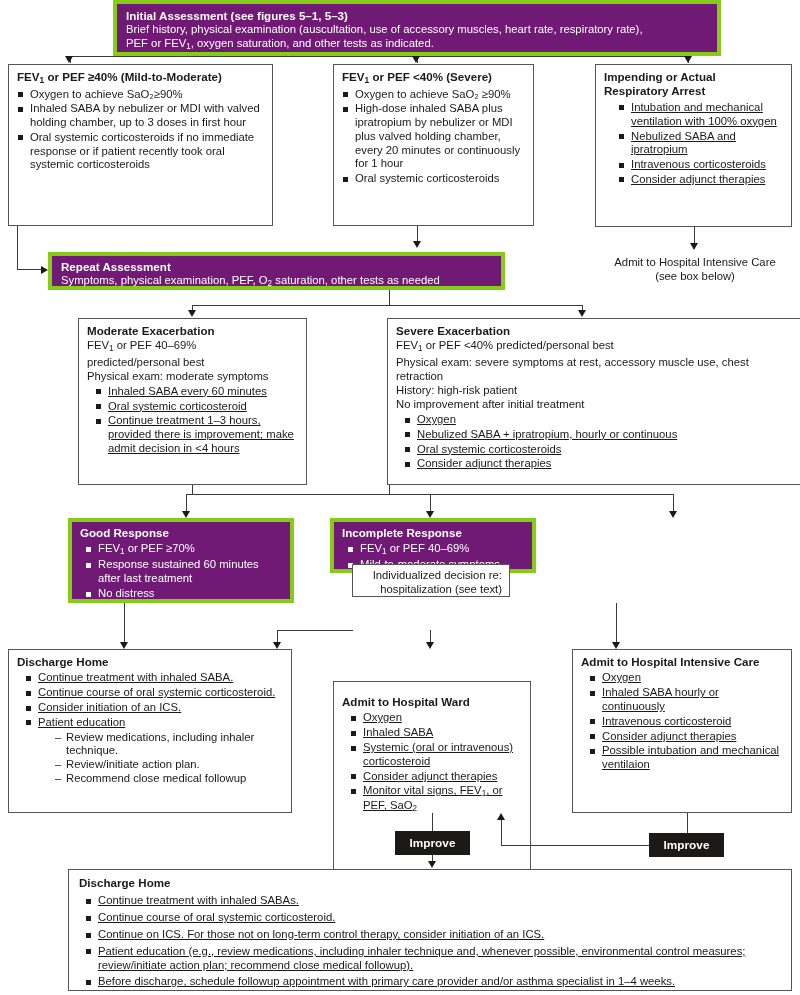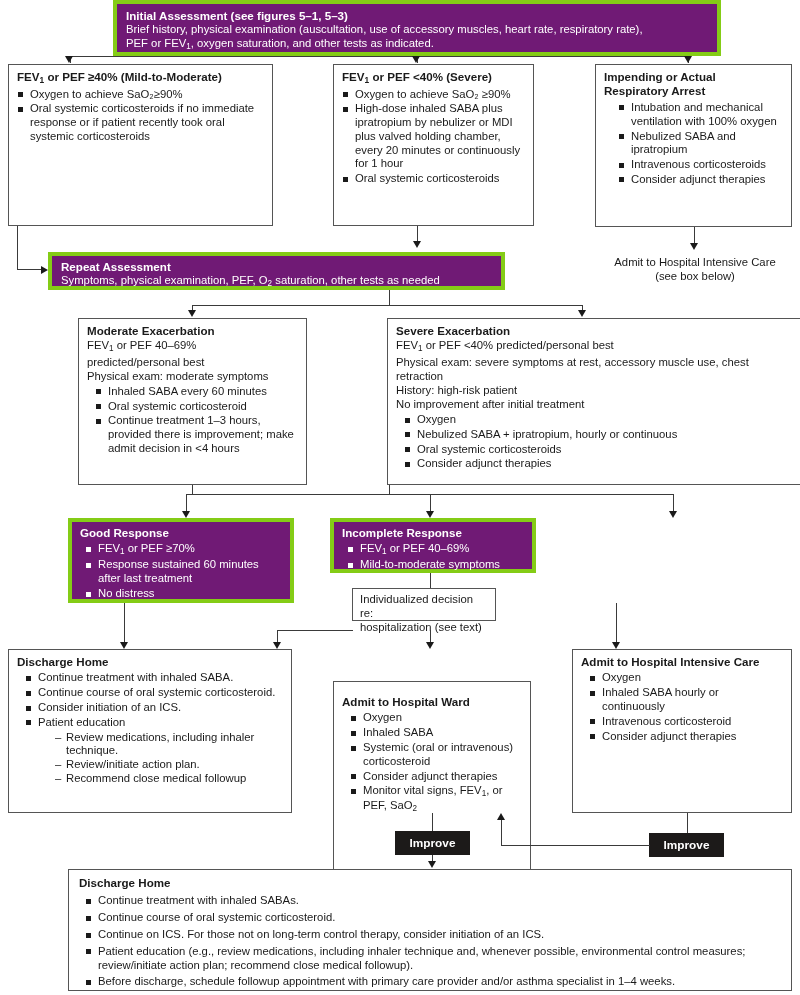--- a/index.html
+++ b/index.html
@@ -12,21 +12,21 @@
   .box .ttl{font-weight:bold;}
   .box.dark .ttl{color:#ffffff;}
 
   .bodytext{font-size:11.3px;line-height:1.22;}
   .ttl{font-size:11.6px;line-height:1.25;}
 
   ul.bl{list-style:none;margin:2px 0 0 0;padding:0;}
   ul.bl li{position:relative;padding-left:13px;margin-bottom:1px;font-size:11.3px;line-height:1.22;}
   ul.bl li:before{content:"";position:absolute;left:1px;top:4.5px;width:5px;height:5px;background:#1a1a1a;}
   .box.dark ul.bl li:before{background:#ffffff;}
-  ul.bl.indent{margin-left:14px;}
+  ul.bl.indent{margin-left:14px;text-decoration:underline;}
 
   ul.dash{list-style:none;margin:0;padding:0;}
   ul.dash li{position:relative;padding-left:11px;font-size:11.3px;line-height:1.22;}
   ul.dash li:before{content:"\2013";position:absolute;left:0;top:0;}
 
   .plain{font-size:11.3px;line-height:1.25;}
 
   .ln{position:absolute;background:#3a3a3a;}
   .hl{height:1px;}
   .vl{width:1px;}
@@ -61,20 +61,21 @@
   <div class="arw down" style="left:65px;top:56px;"></div>
   <div class="arw down" style="left:412px;top:56px;"></div>
   <div class="arw down" style="left:684px;top:56px;"></div>
 
   <div class="box light" style="left:8px;top:64px;width:265px;height:162px;padding:5px 8px;">
     <div class="ttl">
       <span>FEV</span><sub>1</sub><span> or PEF ≥40% (Mild-to-Moderate)</span>
     </div>
     <ul class="bl">
       <li>Oxygen to achieve SaO₂≥90%</li>
+      <li>Inhaled SABA by nebulizer or MDI with valved holding chamber, up to 3 doses in first hour</li>
       <li>Oral systemic corticosteroids if no immediate response or if patient recently took oral systemic corticosteroids</li>
     </ul>
   </div>
 
   <div class="box light" style="left:333px;top:64px;width:201px;height:162px;padding:5px 8px;">
     <div class="ttl">
       <span>FEV</span><sub>1</sub><span> or PEF &lt;40% (Severe)</span>
     </div>
     <ul class="bl">
       <li>Oxygen to achieve SaO₂ ≥90%</li>
@@ -180,21 +181,21 @@
         <span>FEV</span><sub>1</sub><span> or PEF 40–69%</span>
       </li>
       <li>Mild-to-moderate symptoms</li>
     </ul>
   </div>
 
 
   <div class="ln vl" style="left:430px;top:573px;height:17px;"></div>
   <div class="arw down" style="left:426px;top:588px;"></div>
 
-  <div class="box light" style="left:352px;top:588px;width:144px;height:33px;padding:3px 7px;">
+  <div class="box light" style="left:352px;top:564px;width:158px;height:33px;padding:3px 7px;text-align:right;">
     <div class="plain">Individualized decision re:</div>
     <div class="plain">hospitalization (see text)</div>
   </div>
 
   <div class="ln hl" style="left:277px;top:630px;width:76px;"></div>
   <div class="ln vl" style="left:277px;top:630px;height:14px;"></div>
   <div class="arw down" style="left:273px;top:642px;"></div>
   <div class="ln vl" style="left:430px;top:630px;height:14px;"></div>
   <div class="arw down" style="left:426px;top:642px;"></div>
 
@@ -232,20 +233,21 @@
     </ul>
   </div>
 
   <div class="box light" style="left:572px;top:649px;width:220px;height:164px;padding:5px 8px;">
     <div class="ttl">Admit to Hospital Intensive Care</div>
     <ul class="bl indent" style="margin-left:8px;">
       <li>Oxygen</li>
       <li>Inhaled SABA hourly or continuously</li>
       <li>Intravenous corticosteroid</li>
       <li>Consider adjunct therapies</li>
+      <li>Possible intubation and mechanical ventilaion</li>
     </ul>
   </div>
 
   <div class="ln vl" style="left:432px;top:813px;height:19px;"></div>
   <div class="improve" style="left:395px;top:831px;width:75px;height:24px;">
     <span>Improve</span>
   </div>
   <div class="ln vl" style="left:432px;top:855px;height:9px;"></div>
   <div class="arw down" style="left:428px;top:861px;"></div>
 

